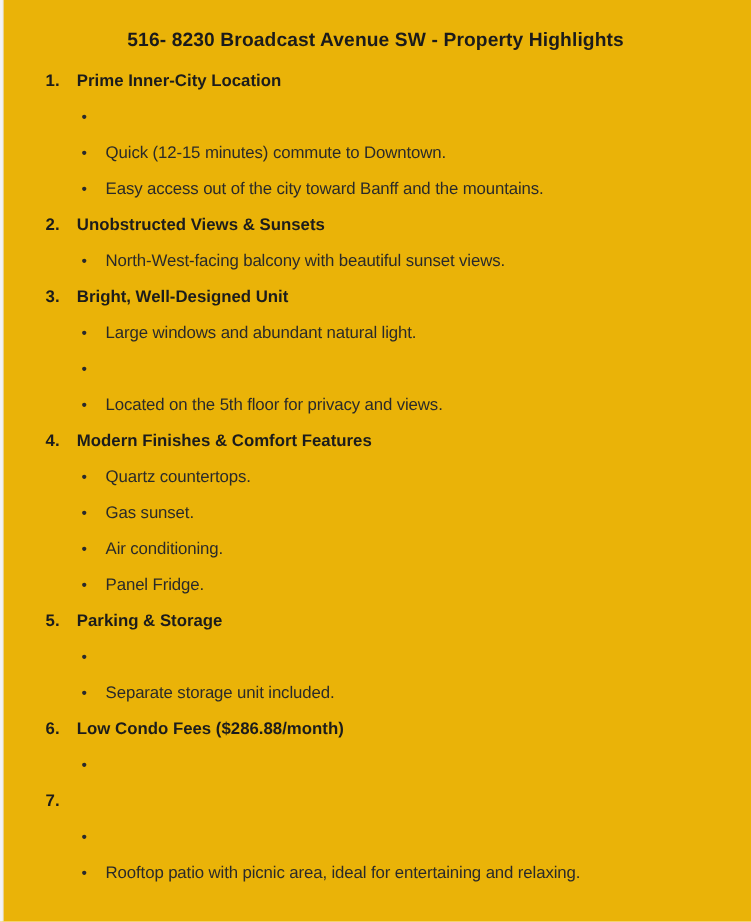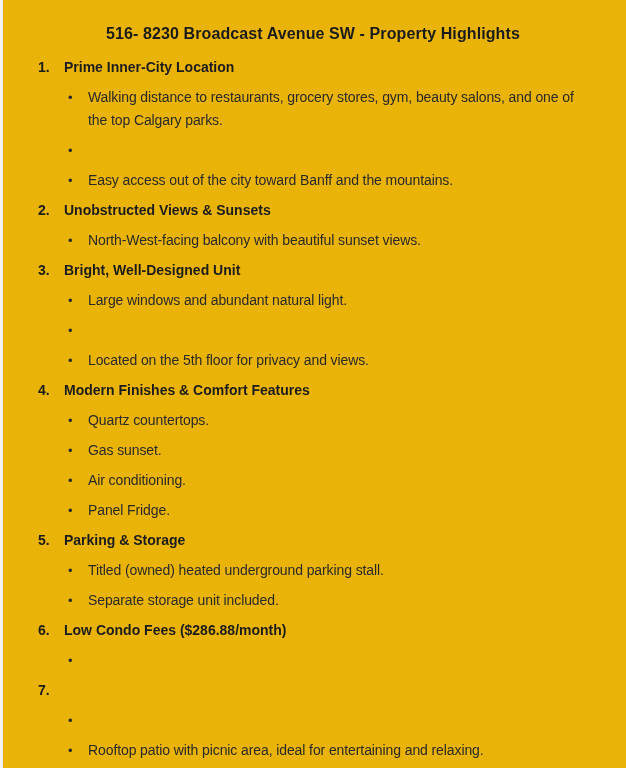--- a/index.html
+++ b/index.html
@@ -64,24 +64,24 @@
 <div class="doc">
 
   <div class="doc-title">516- 8230 Broadcast Avenue SW - Property Highlights</div>
 
   <div class="block heading-row">
     <span class="num">1.</span>
     <span class="ht">Prime Inner-City Location</span>
   </div>
   <div class="block bullet-row">
     <span class="dot">•</span>
-    <span class="bt">Walking distance to restaurants, grocery stores, gym, beauty salons, and one of the top Calgary parks.</span>
   </div>
   <div class="block bullet-row">
     <span class="dot">•</span>
+    <span class="bt">Quick (12-15 minutes) commute to Downtown.</span>
   </div>
   <div class="block bullet-row">
     <span class="dot">•</span>
     <span class="bt">Easy access out of the city toward Banff and the mountains.</span>
   </div>
 
   <div class="block heading-row">
     <span class="num">2.</span>
     <span class="ht">Unobstructed Views &amp; Sunsets</span>
   </div>
@@ -126,21 +126,20 @@
     <span class="dot">•</span>
     <span class="bt">Panel Fridge.</span>
   </div>
 
   <div class="block heading-row">
     <span class="num">5.</span>
     <span class="ht">Parking &amp; Storage</span>
   </div>
   <div class="block bullet-row">
     <span class="dot">•</span>
-    <span class="bt">Titled (owned) heated underground parking stall.</span>
   </div>
   <div class="block bullet-row">
     <span class="dot">•</span>
     <span class="bt">Separate storage unit included.</span>
   </div>
 
   <div class="block heading-row">
     <span class="num">6.</span>
     <span class="ht">Low Condo Fees ($286.88/month)</span>
   </div>

